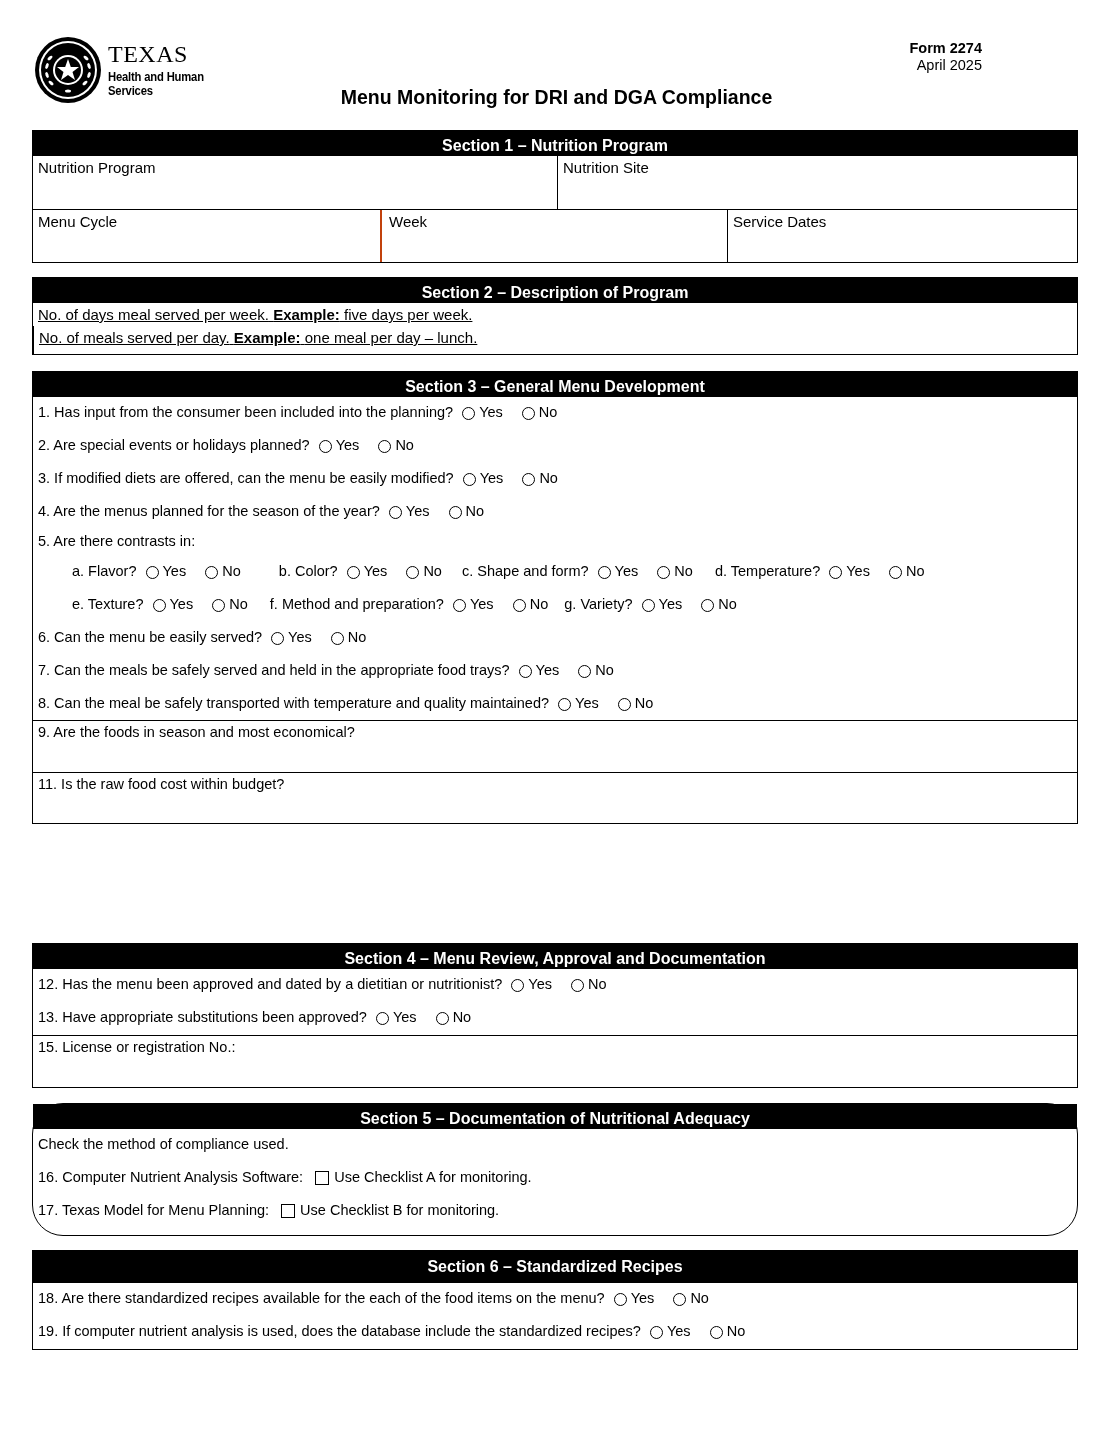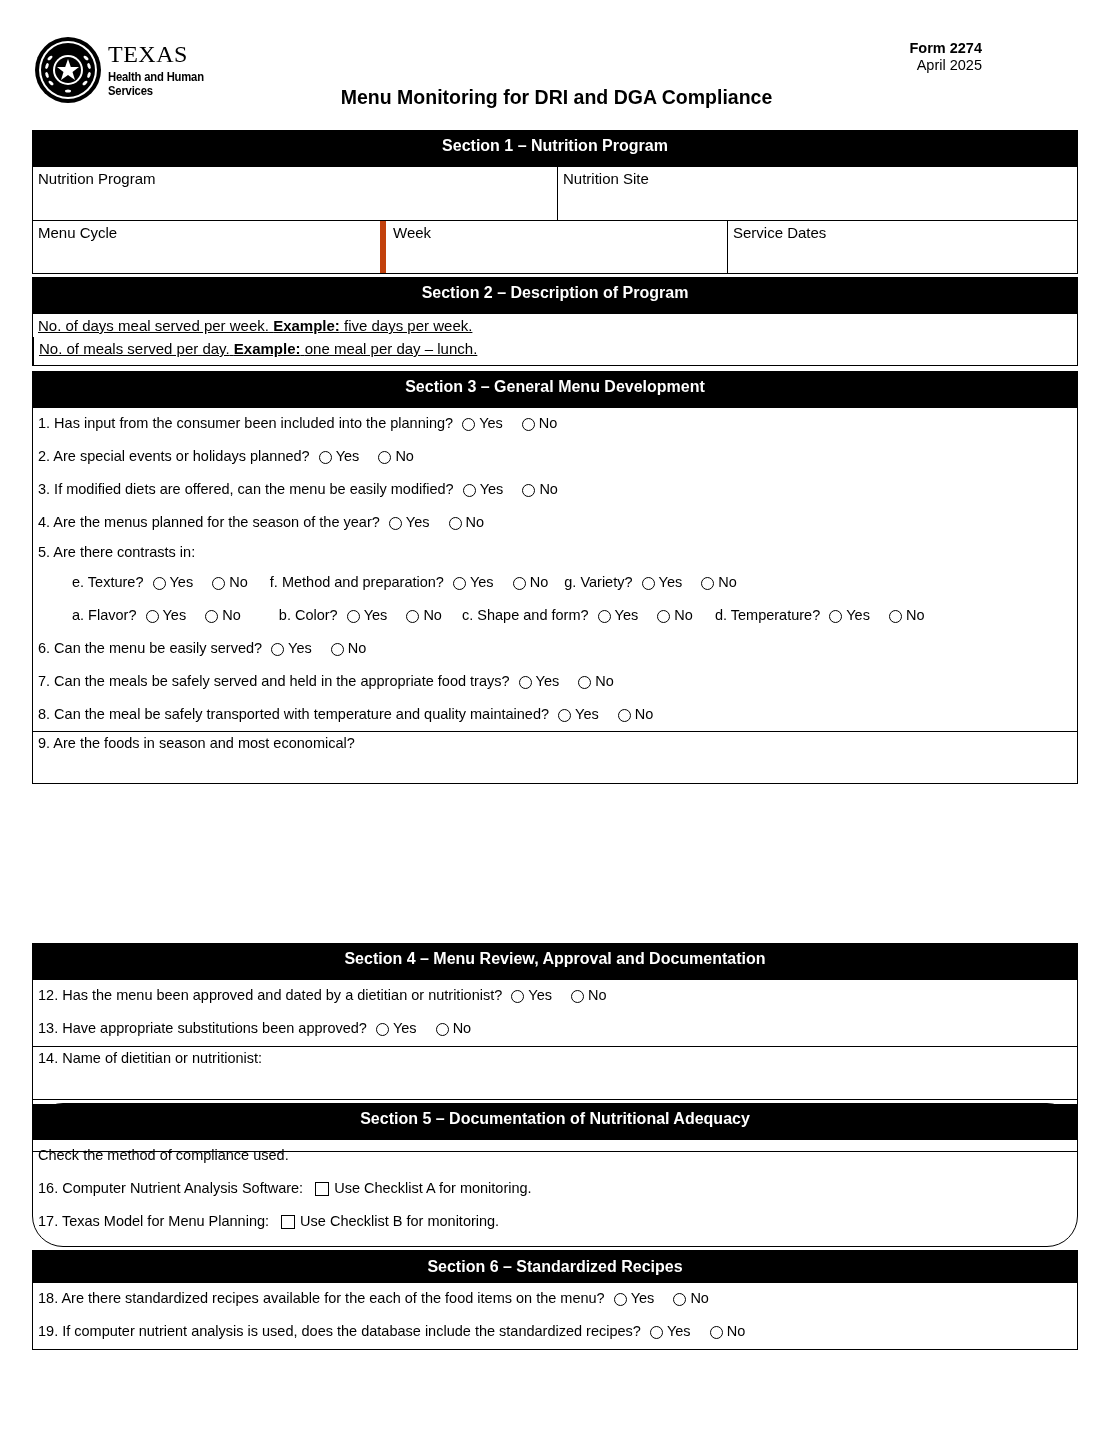--- a/index.html
+++ b/index.html
@@ -6,21 +6,21 @@
   body { width: 1113px; height: 1440px; position: relative; font-family: "Liberation Sans", sans-serif; color: #000; font-size: 14.5px; }
   .header { position: absolute; left: 0; top: 0; width: 1020px; height: 125px; }
   .logo { position: absolute; left: 34px; top: 36px; width: 190px; height: 70px; }
   .seal { position: absolute; left: 0; top: 0; width: 68px; height: 68px; }
   .logo-texas { position: absolute; left: 74px; top: 6px; font-family: "Liberation Serif", serif; font-size: 24px; letter-spacing: 0.5px; line-height: 24px; }
   .logo-sub { position: absolute; left: 74px; top: 34px; font-size: 12.5px; font-weight: bold; line-height: 14px; letter-spacing: -0.2px; transform: scaleX(0.9); transform-origin: left; }
   .title { position: absolute; left: 0; width: 1113px; top: 86px; text-align: center; font-weight: bold; font-size: 19.5px; }
   .form-info { position: absolute; right: 38px; top: 40px; text-align: right; font-size: 14.5px; line-height: 17px; }
   .form-no { font-weight: bold; }
   .section { position: absolute; left: 32px; width: 1046px; border: 1px solid #000; box-sizing: border-box; }
-  .sec-head { background: #000; color: #fff; font-weight: bold; text-align: center; font-size: 16px; height: 36px; line-height: 29px; }
+  .sec-head { background: #000; color: #fff; font-weight: bold; text-align: center; font-size: 16px; height: 25px; line-height: 29px; }
   .cell { box-sizing: border-box; padding: 3px 5px; font-size: 15px; }
   .cell + .cell { border-left: 1px solid #000; }
   .q { padding: 0 5px; height: 33px; line-height: 31px; white-space: nowrap; }
   .q.sub { padding-left: 39px; }
   .radio { display: inline-block; width: 13px; height: 13px; border: 1px solid #000; border-radius: 50%; vertical-align: -3px; margin: 0 4px 0 5px; box-sizing: border-box; cursor: pointer; }
   .check { display: inline-block; width: 14px; height: 14px; border: 1px solid #000; vertical-align: -3px; margin: 0 5px 0 8px; box-sizing: border-box; cursor: pointer; }
   .opt { margin-right: 10px; }
   .gap { display: inline-block; width: 18px; }
   .boxrow { border-top: 1px solid #000; height: 52px; box-sizing: border-box; padding: 3px 5px; }
   b { font-weight: bold; }
@@ -64,21 +64,21 @@
 </div>
 
 <div class="section" style="top:130px;">
   <div class="sec-head">Section 1 – Nutrition Program</div>
   <div style="display:flex; height:53px;">
     <div class="cell" style="width:524px;"><span>Nutrition Program</span></div>
     <div class="cell" style="flex:1; border-left:1px solid #000;"><span>Nutrition Site</span></div>
   </div>
   <div style="display:flex; height:52px; border-top:1px solid #000;">
     <div class="cell" style="width:347px;"><span>Menu Cycle</span></div>
-    <div class="cell" style="width:347px; border-left:6px solid #c2410c;padding-left:7px;"><span>Week</span></div>
+    <div class="cell" style="width:347px; border-left:2px solid #c2410c;padding-left:7px;"><span>Week</span></div>
     <div class="cell" style="flex:1; border-left:1px solid #000;"><span>Service Dates</span></div>
   </div>
 </div>
 
 <div class="section" style="top:277px;text-decoration:underline;">
   <div class="sec-head">Section 2 – Description of Program</div>
   <div style="display:flex; height:51px;flex-direction:column;">
     <div class="cell" style="width:524px;">
       <span>No. of days meal served per week.</span>
       <b>Example:</b>
@@ -112,81 +112,81 @@
     </div>
     <div class="q">
       <span>4. Are the menus planned for the season of the year?</span>
       <span class="radio"></span><span class="opt">Yes</span>
       <span class="radio"></span><span>No</span>
     </div>
     <div class="q" style="height:27px; line-height:25px;">
       <span>5. Are there contrasts in:</span>
     </div>
     <div class="q sub">
+      <span>a. Flavor?</span>
+      <span class="radio"></span><span class="opt">Yes</span>
+      <span class="radio"></span><span>No</span>
+      <span class="gap" style="width:30px;"></span>
+      <span>b. Color?</span>
+      <span class="radio"></span><span class="opt">Yes</span>
+      <span class="radio"></span><span>No</span>
+      <span class="gap" style="width:12px;"></span>
+      <span>c. Shape and form?</span>
+      <span class="radio"></span><span class="opt">Yes</span>
+      <span class="radio"></span><span>No</span>
+      <span class="gap" style="width:14px;"></span>
+      <span>d. Temperature?</span>
+      <span class="radio"></span><span class="opt">Yes</span>
+      <span class="radio"></span><span>No</span>
+    </div>
+    <div class="q sub">
       <span>e. Texture?</span>
       <span class="radio"></span><span class="opt">Yes</span>
       <span class="radio"></span><span>No</span>
       <span class="gap" style="width:14px;"></span>
       <span>f. Method and preparation?</span>
       <span class="radio"></span><span class="opt">Yes</span>
       <span class="radio"></span><span>No</span>
       <span class="gap" style="width:8px;"></span>
       <span>g. Variety?</span>
       <span class="radio"></span><span class="opt">Yes</span>
       <span class="radio"></span><span>No</span>
     </div>
-    <div class="q sub">
-      <span>a. Flavor?</span>
-      <span class="radio"></span><span class="opt">Yes</span>
-      <span class="radio"></span><span>No</span>
-      <span class="gap" style="width:30px;"></span>
-      <span>b. Color?</span>
-      <span class="radio"></span><span class="opt">Yes</span>
-      <span class="radio"></span><span>No</span>
-      <span class="gap" style="width:12px;"></span>
-      <span>c. Shape and form?</span>
-      <span class="radio"></span><span class="opt">Yes</span>
-      <span class="radio"></span><span>No</span>
-      <span class="gap" style="width:14px;"></span>
-      <span>d. Temperature?</span>
-      <span class="radio"></span><span class="opt">Yes</span>
-      <span class="radio"></span><span>No</span>
-    </div>
     <div class="q">
       <span>6. Can the menu be easily served?</span>
       <span class="radio"></span><span class="opt">Yes</span>
       <span class="radio"></span><span>No</span>
     </div>
     <div class="q">
       <span>7. Can the meals be safely served and held in the appropriate food trays?</span>
       <span class="radio"></span><span class="opt">Yes</span>
       <span class="radio"></span><span>No</span>
     </div>
     <div class="q" style="height:32px;">
       <span>8. Can the meal be safely transported with temperature and quality maintained?</span>
       <span class="radio"></span><span class="opt">Yes</span>
       <span class="radio"></span><span>No</span>
     </div>
   </div>
   <div class="boxrow"><span>9. Are the foods in season and most economical?</span></div>
+  <div class="boxrow" style="height:51px;"><span>11. Is the raw food cost within budget?</span></div>
 </div>
 
 <div class="section" style="top:943px;">
   <div class="sec-head">Section 4 – Menu Review, Approval and Documentation</div>
   <div class="q">
     <span>12. Has the menu been approved and dated by a dietitian or nutritionist?</span>
     <span class="radio"></span><span class="opt">Yes</span>
     <span class="radio"></span><span>No</span>
   </div>
   <div class="q">
     <span>13. Have appropriate substitutions been approved?</span>
     <span class="radio"></span><span class="opt">Yes</span>
     <span class="radio"></span><span>No</span>
   </div>
-  <div class="boxrow" style="height:53px;"><span>14. Name of dietitian or nutritionist:</span></div>
   <div class="boxrow" style="height:52px;"><span>15. License or registration No.:</span></div>
 </div>
 
 <div class="section" style="top:1103px;border-radius:31px;">
   <div class="sec-head">Section 5 – Documentation of Nutritional Adequacy</div>
   <div class="q"><span>Check the method of compliance used.</span></div>
   <div class="q">
     <span>16. Computer Nutrient Analysis Software:</span>
     <span class="check"></span><span>Use Checklist A for monitoring.</span>
   </div>

